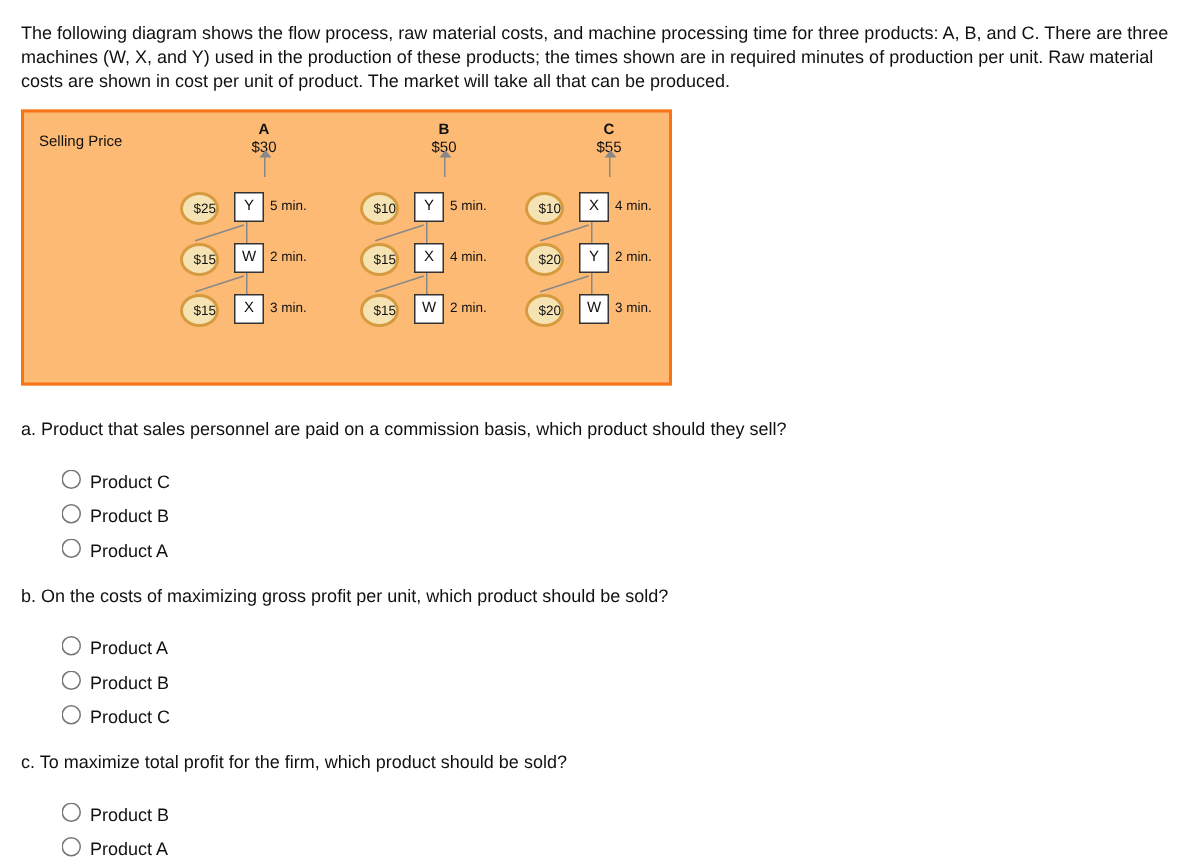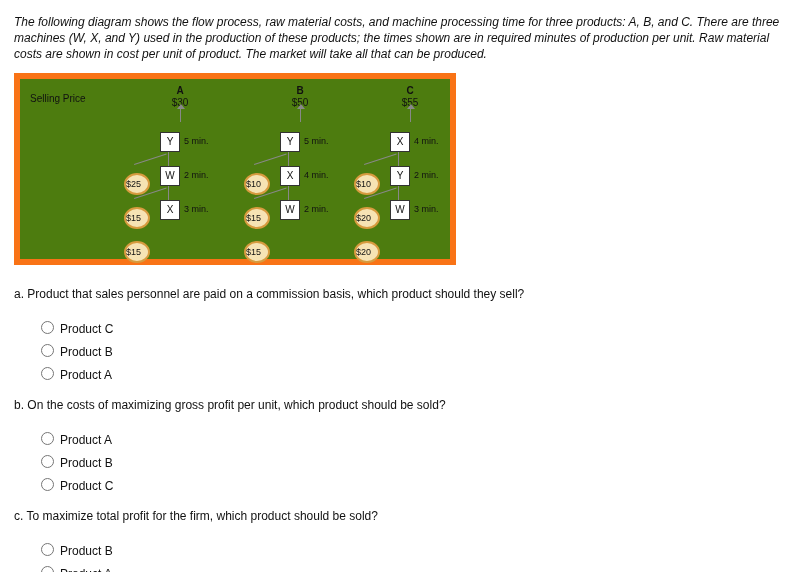--- a/index.html
+++ b/index.html
@@ -2,24 +2,24 @@
 <html><head>
 <meta charset="utf-8">
 <style>
   body {
     font-family: Arial, Helvetica, sans-serif;
     font-size: 12px;
     color: #111;
     margin: 14px;
     width: 770px;
   }
-  p { margin: 0 0 10px 0; line-height: 1.35; font-style: italic; }
+  p { margin: 0 0 10px 0; line-height: 1.35; }
   .diagram {
-    background: #4d7c0f;
-    border: 6px solid #f97316;
+    background: #fdba74;
+    border: 2px solid #f97316;
     width: 430px;
     height: 180px;
     position: relative;
     margin: 4px 0 22px 0;
     font-size: 10px;
   }
   .sell-label {
     position: absolute;
     left: 10px;
     top: 14px;
@@ -60,22 +60,21 @@
     position: absolute;
     left: 4px;
     top: 4px;
     width: 22px;
     height: 18px;
     border-radius: 50%;
     border: 2px solid #d79b3f;
     background: #f6e3b4;
     line-height: 18px;
     font-size: 9px;
-    text-align:left;
-    margin-top:41px;
+    text-align:right;
   }
   .mbox {
     position: absolute;
     left: 40px;
     top: 4px;
     width: 18px;
     height: 18px;
     border: 1px solid #333;
     background: #fff;
     line-height: 18px;

